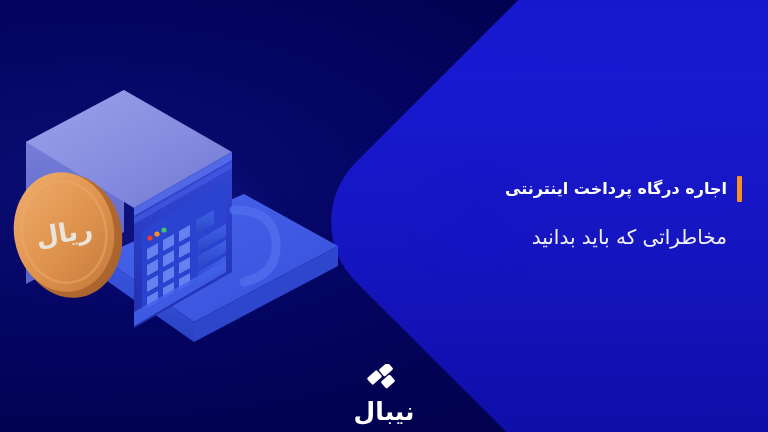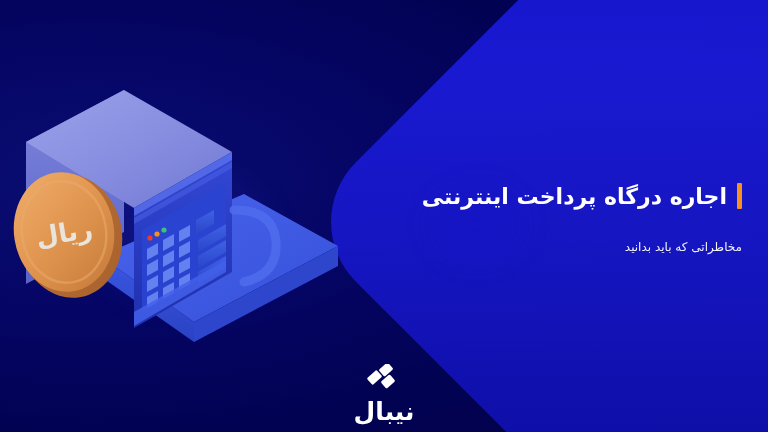--- a/index.html
+++ b/index.html
@@ -58,30 +58,31 @@
     gap:10px;
   }
   .accent-bar{
     width:5px;
     height:26px;
     background:#f5911e;
     border-radius:1px;
     flex:0 0 auto;
   }
   .headline{
-    font-size:22px;
+    font-size:16px;
     font-weight:700;
     color:#ffffff;
     letter-spacing:0;
     line-height:1.25;
     white-space:nowrap;
   }
   .subhead{
     margin-top:14px;
-    font-size:12px;
+    margin-right:15px;
+    font-size:20px;
     font-weight:400;
     color:#f2f2fb;
     line-height:1.4;
     white-space:nowrap;
   }
 
   
   .brand{
     position:absolute;
     left:0;right:0;

